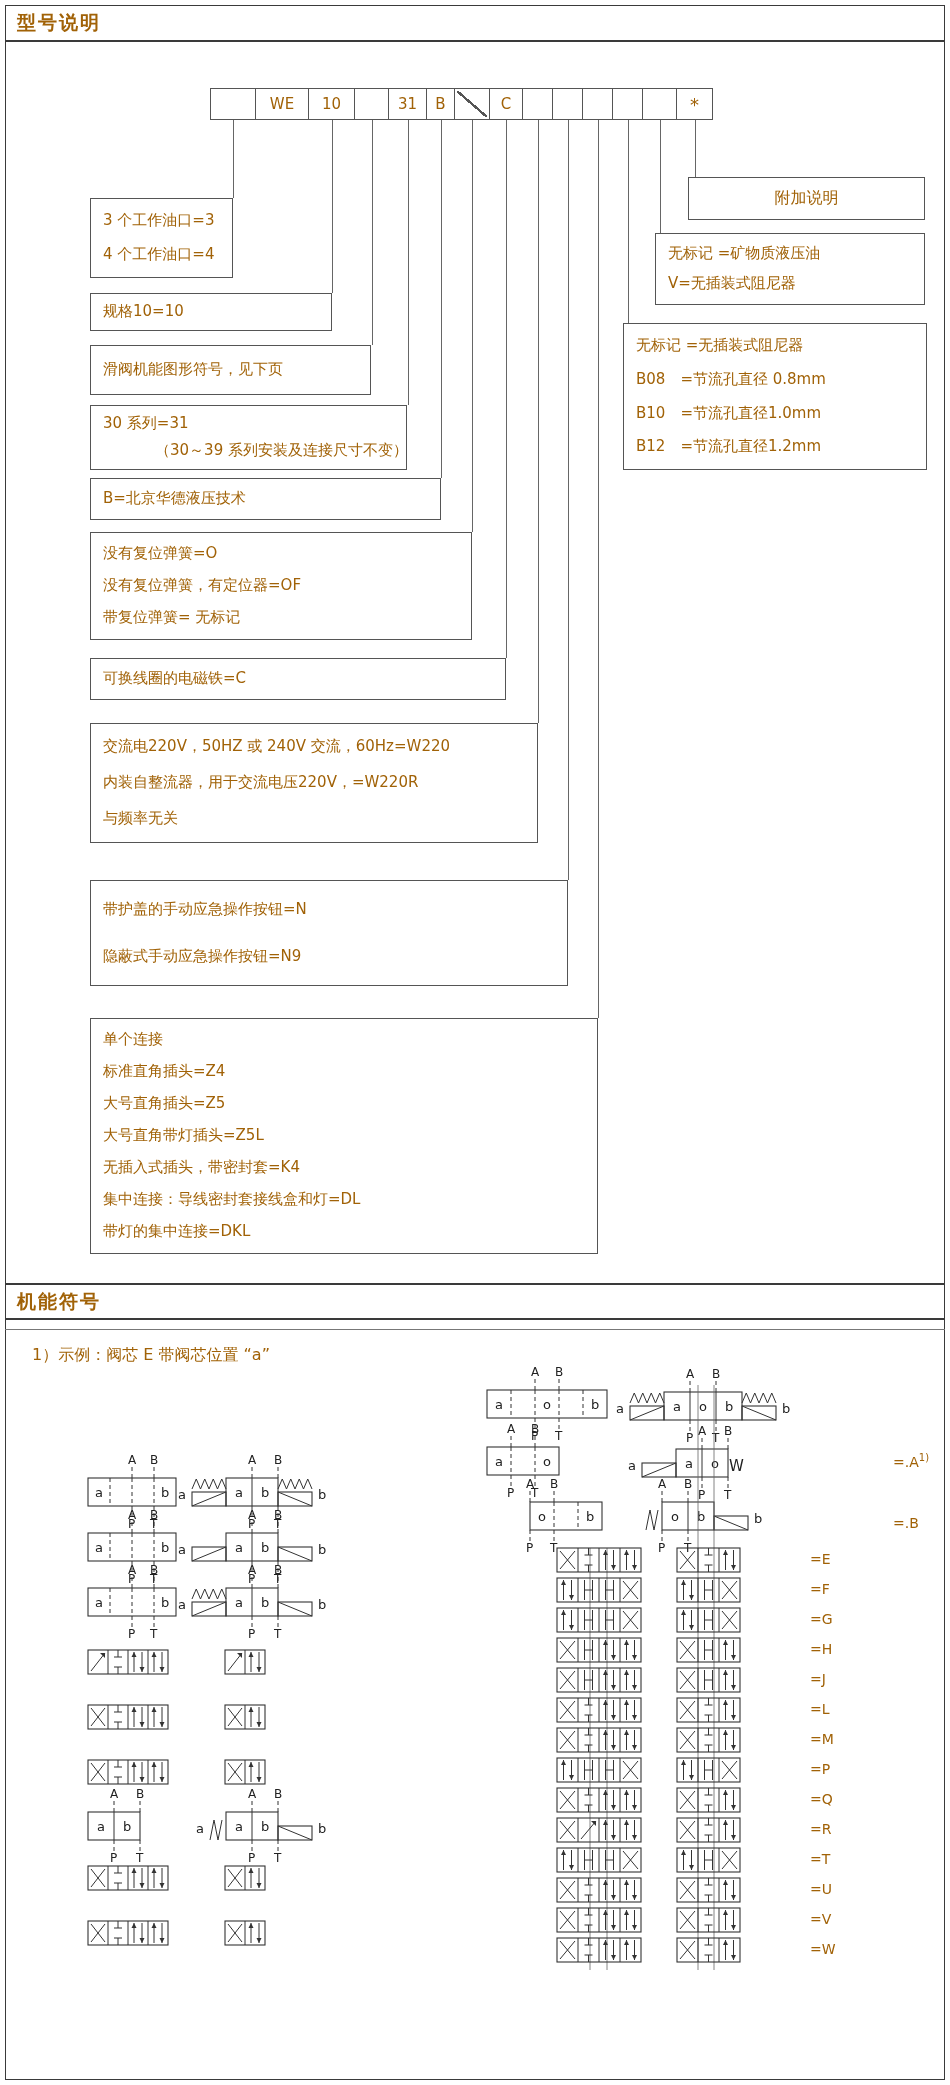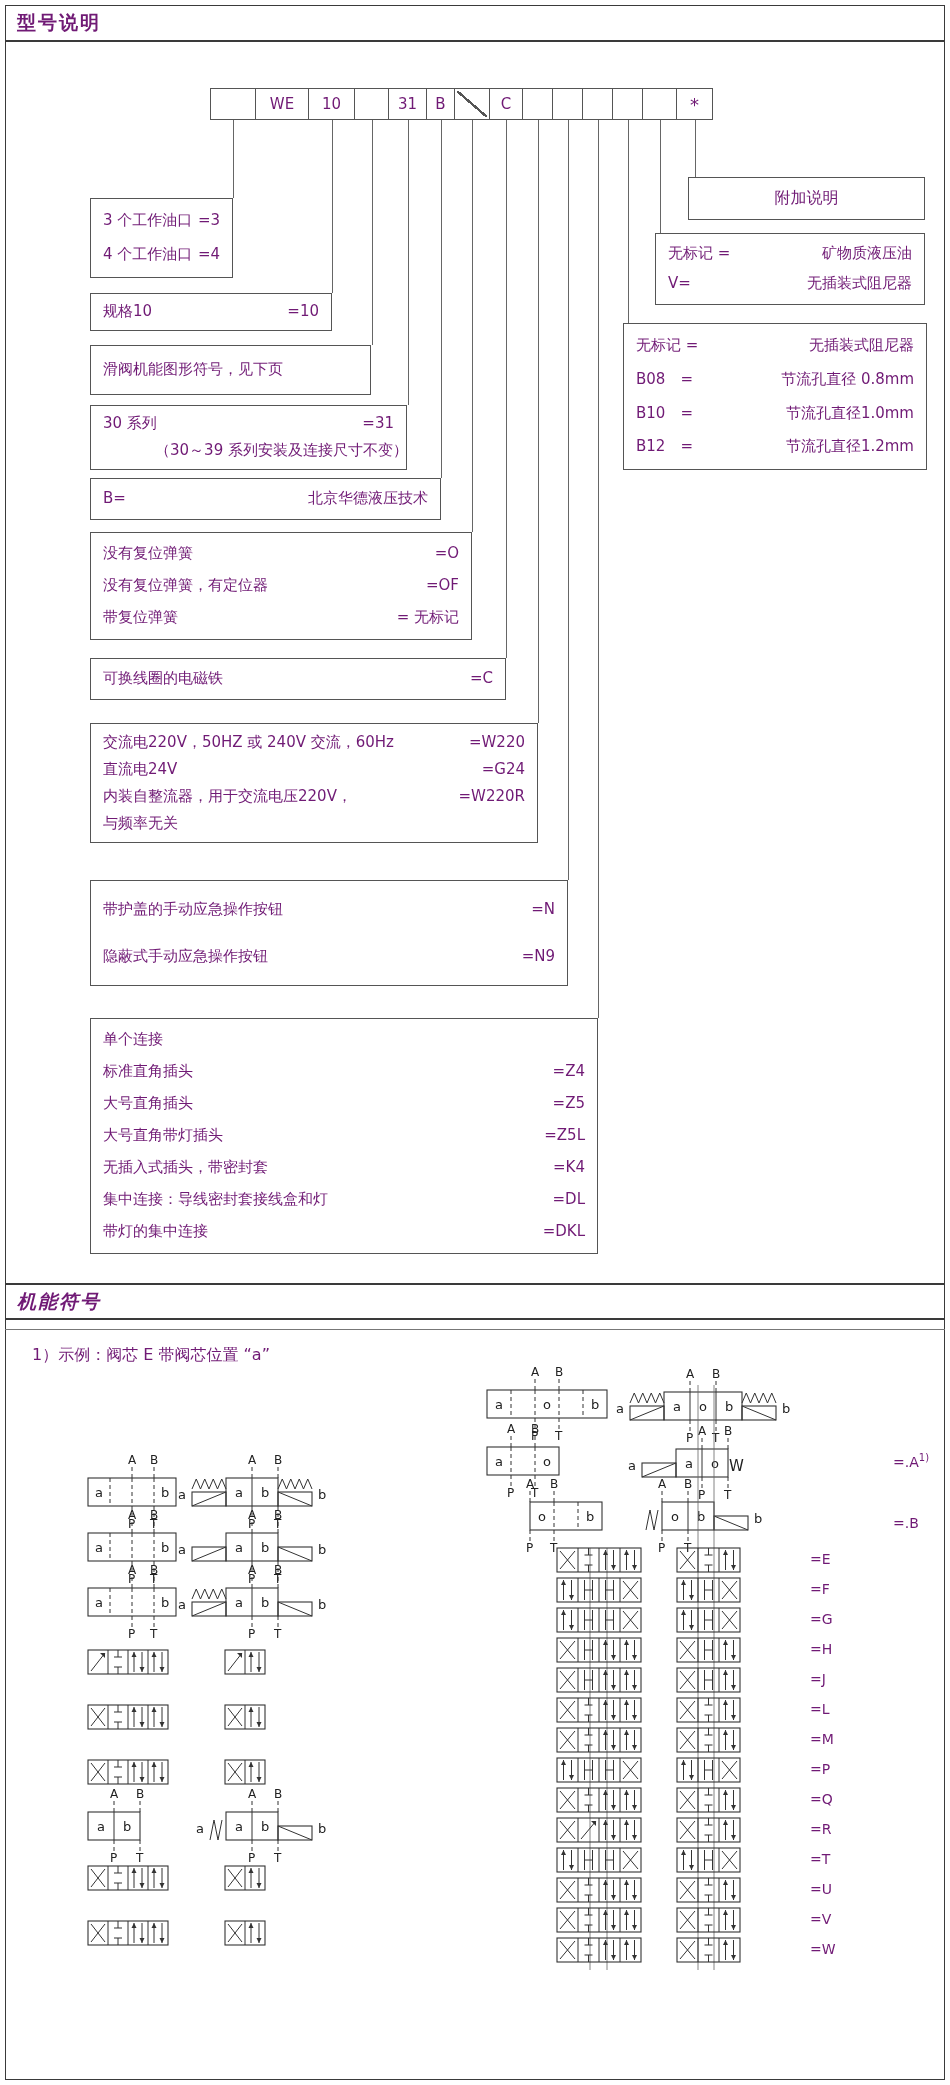--- a/index.html
+++ b/index.html
@@ -1,35 +1,35 @@
 <!DOCTYPE html>
 <html><head>
 <meta charset="utf-8">
 <style>
   html,body{margin:0;padding:0;background:#fff;}
-  .page{position:relative;width:950px;height:2085px;background:#fff;color:#701a75;
+  .page{position:relative;width:950px;height:2085px;background:#fff;color:#a16207;
         font-family:"DejaVu Sans","Liberation Sans",sans-serif;overflow:hidden;}
   .abs{position:absolute;}
   .page-border{position:absolute;left:5px;top:5px;right:5px;bottom:5px;border:1.5px solid #3a3a3a;}
   .sec-band{position:absolute;left:5px;right:5px;height:37px;border-bottom:2px solid #3a3a3a;
             display:flex;align-items:center;padding-left:12px;box-sizing:border-box;
             font-size:19px;font-weight:bold;letter-spacing:2px;}
-  .band2{border-top:2px solid #3a3a3a;font-style:italic;}
+  .band2{border-top:2px solid #3a3a3a;}
   .hline{position:absolute;background:#555;height:1.5px;}
   .vline{position:absolute;background:#666;width:1.2px;}
   .mtable{position:absolute;display:flex;}
   .mcell{border:1.4px solid #555;border-left:none;box-sizing:border-box;display:flex;
          align-items:center;justify-content:center;font-size:15px;position:relative;background:#fff;}
   .mcell:first-child{border-left:1.4px solid #555;}
   .slashfill{position:absolute;left:2px;top:2px;right:2px;bottom:2px;
              background:linear-gradient(to top right,transparent 47%,#555 47%,#555 53%,transparent 53%);}
   .sbox{position:absolute;border:1.4px solid #555;box-sizing:border-box;background:#fff;
         display:flex;flex-direction:column;justify-content:space-around;
         padding:5px 12px;font-size:15px;}
-  .srow{display:flex;justify-content:space-between;align-items:baseline;line-height:1.45;}
+  .srow{display:flex;justify-content:flex-start;align-items:baseline;line-height:1.45;}
   .srow .lb{white-space:nowrap;}
   .srow .cd{white-space:nowrap;}
   .srow.indent{justify-content:flex-start;padding-left:52px;}
   .notebox{position:absolute;border:1.4px solid #555;box-sizing:border-box;display:flex;
            align-items:center;justify-content:center;font-size:16px;background:#fff;}
   .fnote{position:absolute;font-size:14px;white-space:nowrap;}
   .fnote sup{font-size:10px;}
   svg text{font-family:"DejaVu Sans","Liberation Sans",sans-serif;fill:#222;}
 </style>
 </head>
@@ -133,24 +133,20 @@
       <div class="sbox" style="left: 90px; top: 658px; width: 416px; height: 42px;">
         <div class="srow">
           <span class="lb">可换线圈的电磁铁</span>
           <span class="cd">=C</span>
         </div>
       </div>
       <div class="sbox" style="left: 90px; top: 723px; width: 448px; height: 120px;">
         <div class="srow">
           <span class="lb">交流电220V，50HZ 或 240V 交流，60Hz</span>
           <span class="cd">=W220</span>
-        </div>
-        <div class="srow">
-          <span class="lb">直流电24V</span>
-          <span class="cd">=G24</span>
         </div>
         <div class="srow">
           <span class="lb">内装自整流器，用于交流电压220V，</span>
           <span class="cd">=W220R</span>
         </div>
         <div class="srow">
           <span class="lb">与频率无关</span>
           <span class="cd"></span>
         </div>
       </div>

